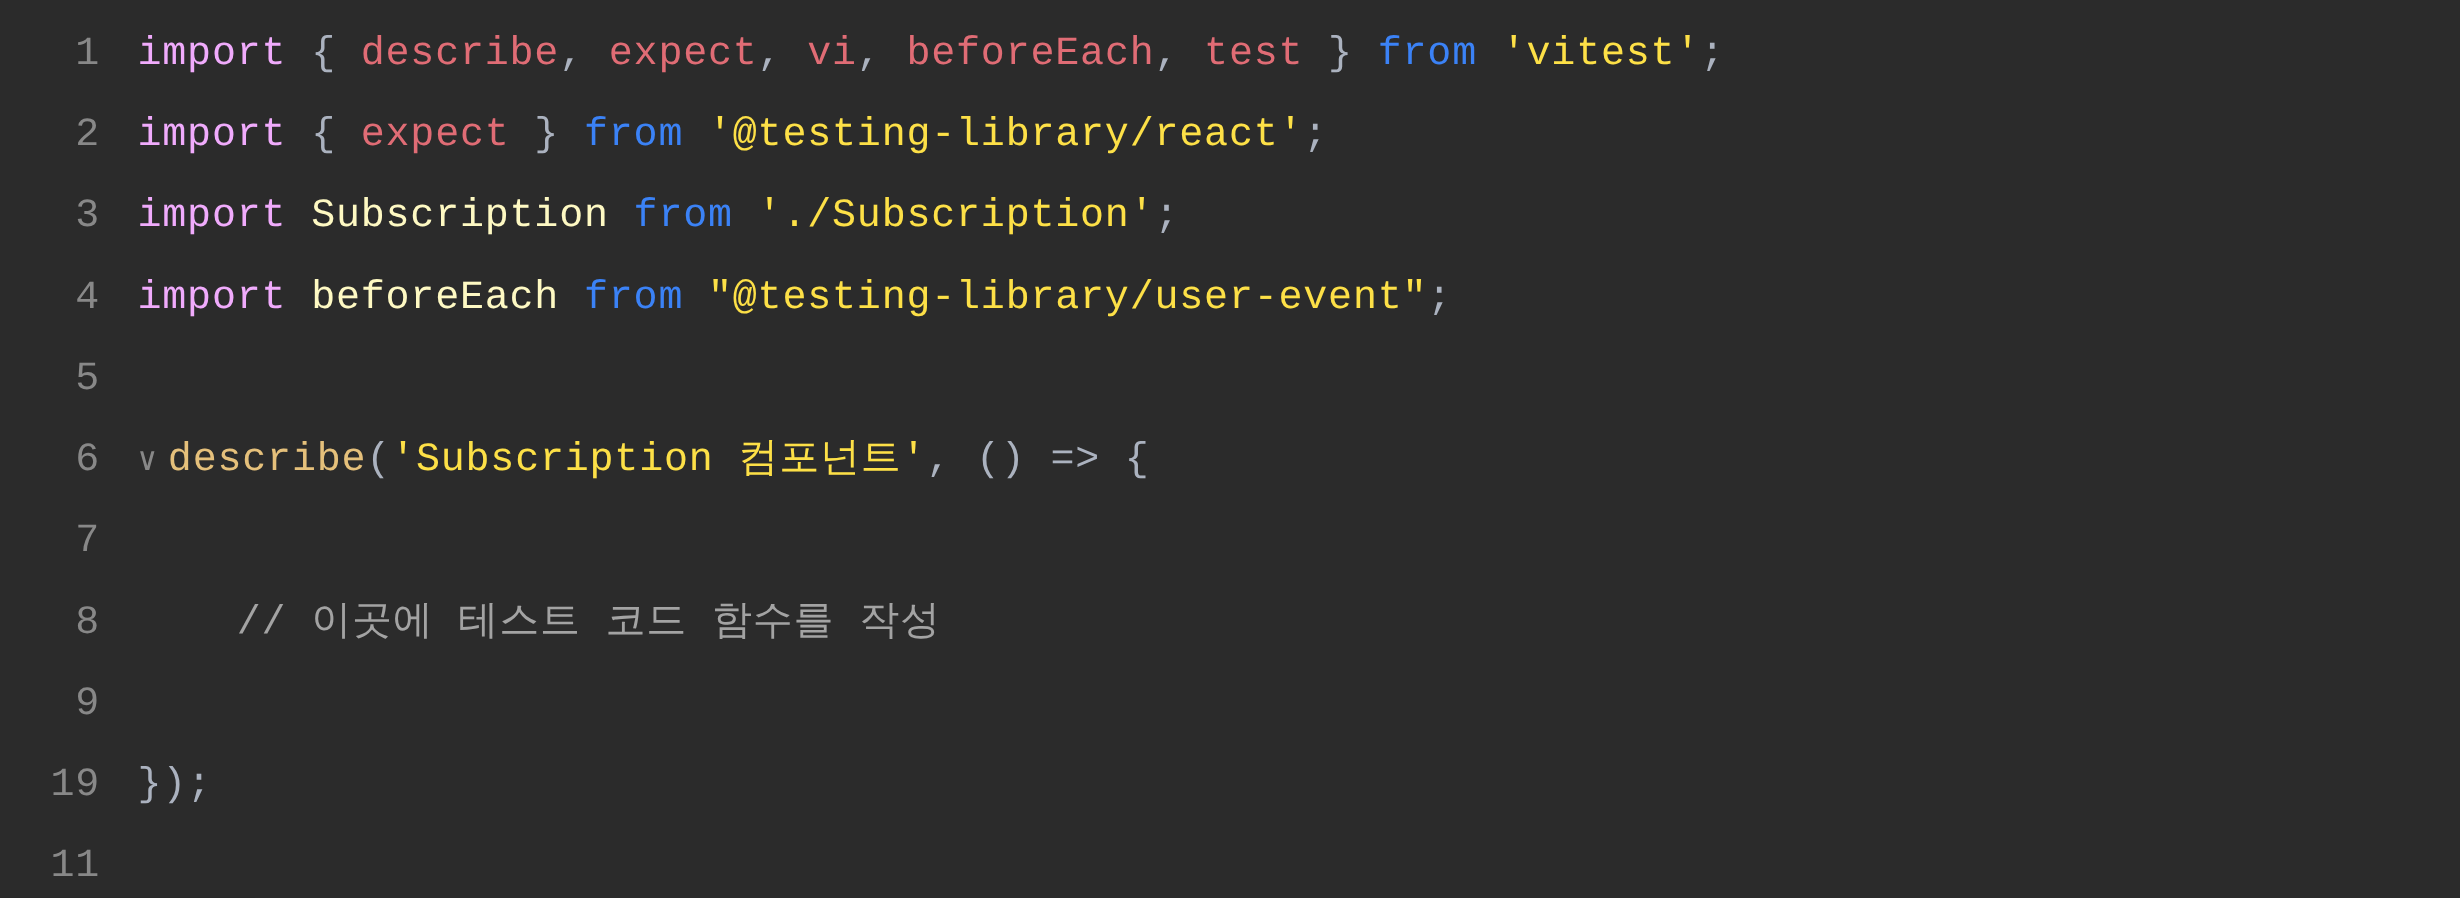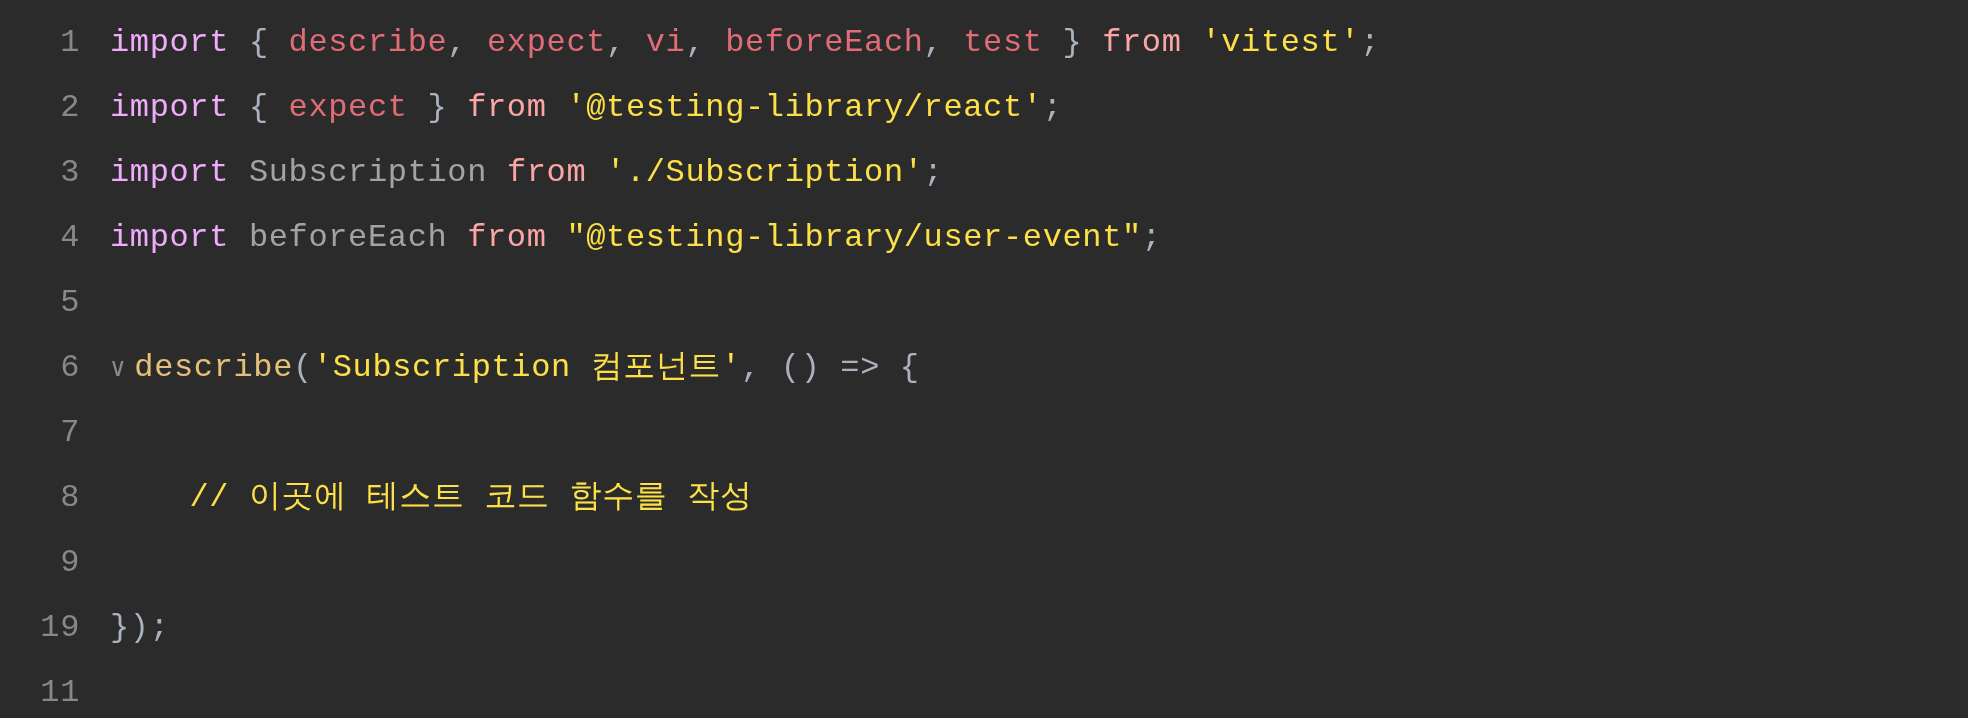--- a/index.html
+++ b/index.html
@@ -49,27 +49,27 @@
       font-size: 26px;
     }
 
     .code-content {
       flex: 1;
       white-space: pre;
     }
 
     
     .kw-import    { color: #f0abfc; }   
-    .kw-from      { color: #fca5a5; }   
+    .kw-from      { color: #3b82f6; }   
     .fn-name      { color: #e5c07b; }   
     .str          { color: #fde047; }
-    .comment      { color: #fde047; text-align: right; }   
+    .comment      { color: #a3a3a3; text-align: right; }   
     .arrow        { color: #abb2bf; }   
     .kw-import-name { color: #e06c75; } 
-    .default-import { color: #a3a3a3; } 
+    .default-import { color: #fef9c3; } 
     .plain        { color: #abb2bf; }
   </style>
 </head>
 <body>
 
 <div class="code-editor">
 
 <div class="code-line">
       <span class="line-number">1</span>
       <span class="code-content"><span class="kw-import">import</span><span class="plain"> { </span><span class="kw-import-name">describe</span><span class="plain">, </span><span class="kw-import-name">expect</span><span class="plain">, </span><span class="kw-import-name">vi</span><span class="plain">, </span><span class="kw-import-name">beforeEach</span><span class="plain">, </span><span class="kw-import-name">test</span><span class="plain"> } </span><span class="kw-from">from</span><span class="plain"> </span><span class="str">'vitest'</span><span class="plain">;</span></span>

